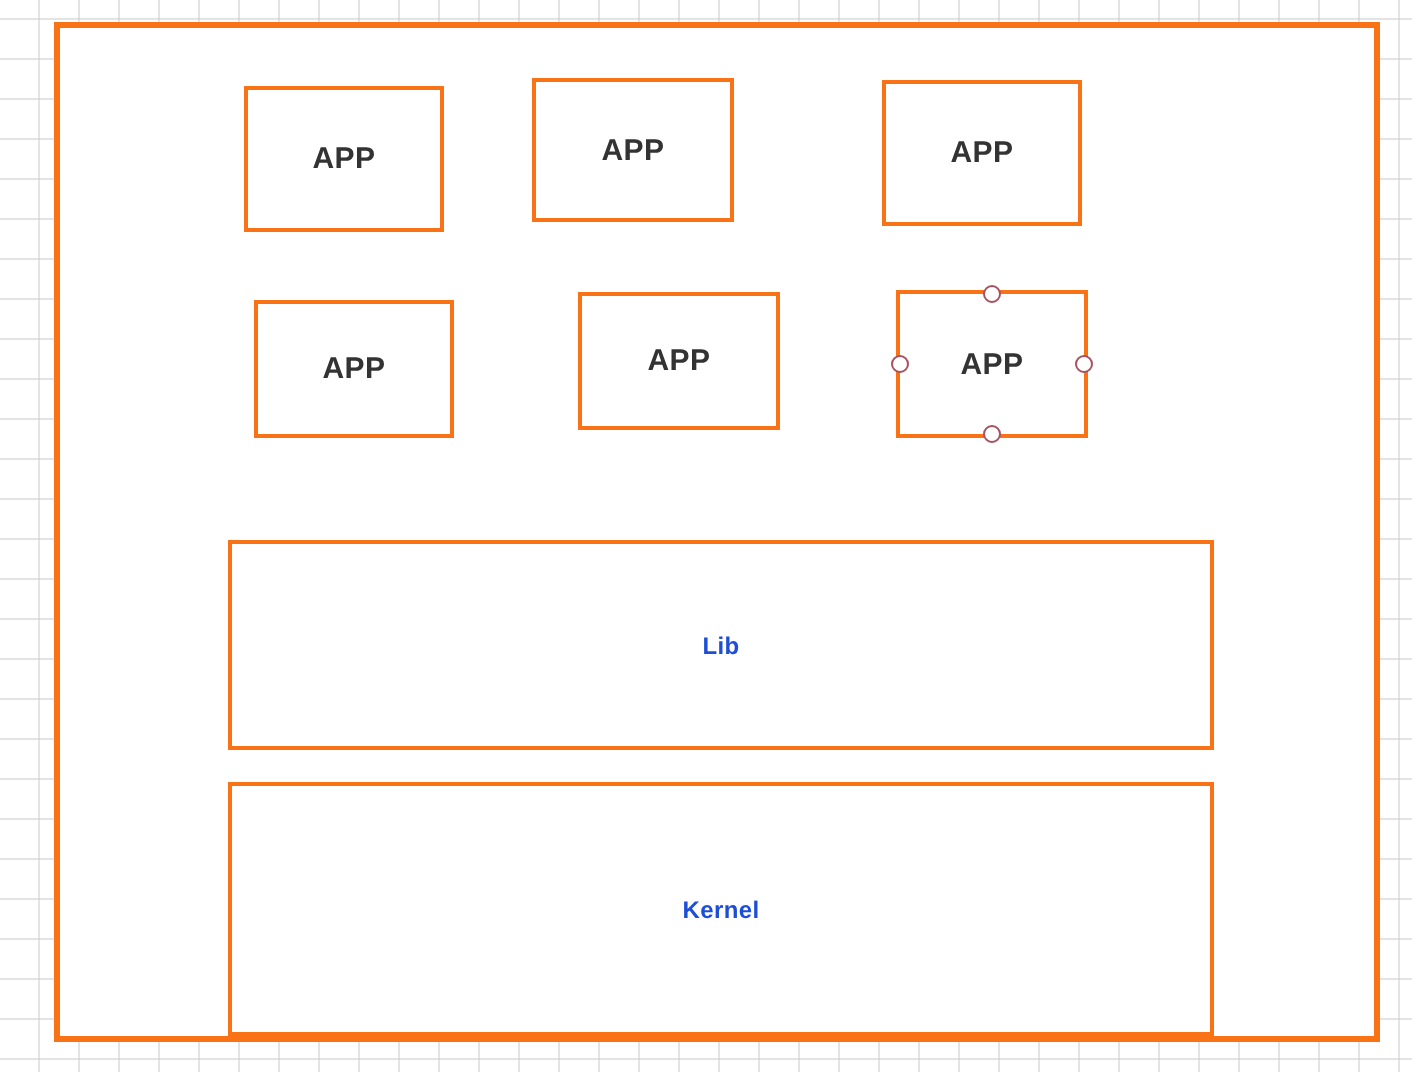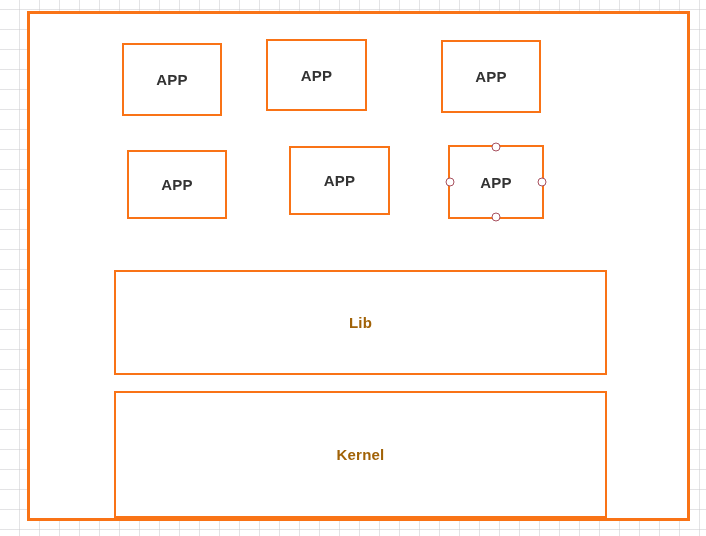--- a/index.html
+++ b/index.html
@@ -72,23 +72,23 @@
 
   .shape-label {
     font-size: 15px;
     font-weight: bold;
     color: #333333;
     letter-spacing: 0.2px;
     line-height: 1;
     user-select: none;
   }
   .band-label {
-    font-size: 15px;
+    font-size: 12px;
     font-weight: bold;
-    color: #a16207;
+    color: #1d4ed8;
     letter-spacing: 0.2px;
   }
 
   
   .selected {
     z-index: 5;
   }
   .handle {
     position: absolute;
     width: 9px;

